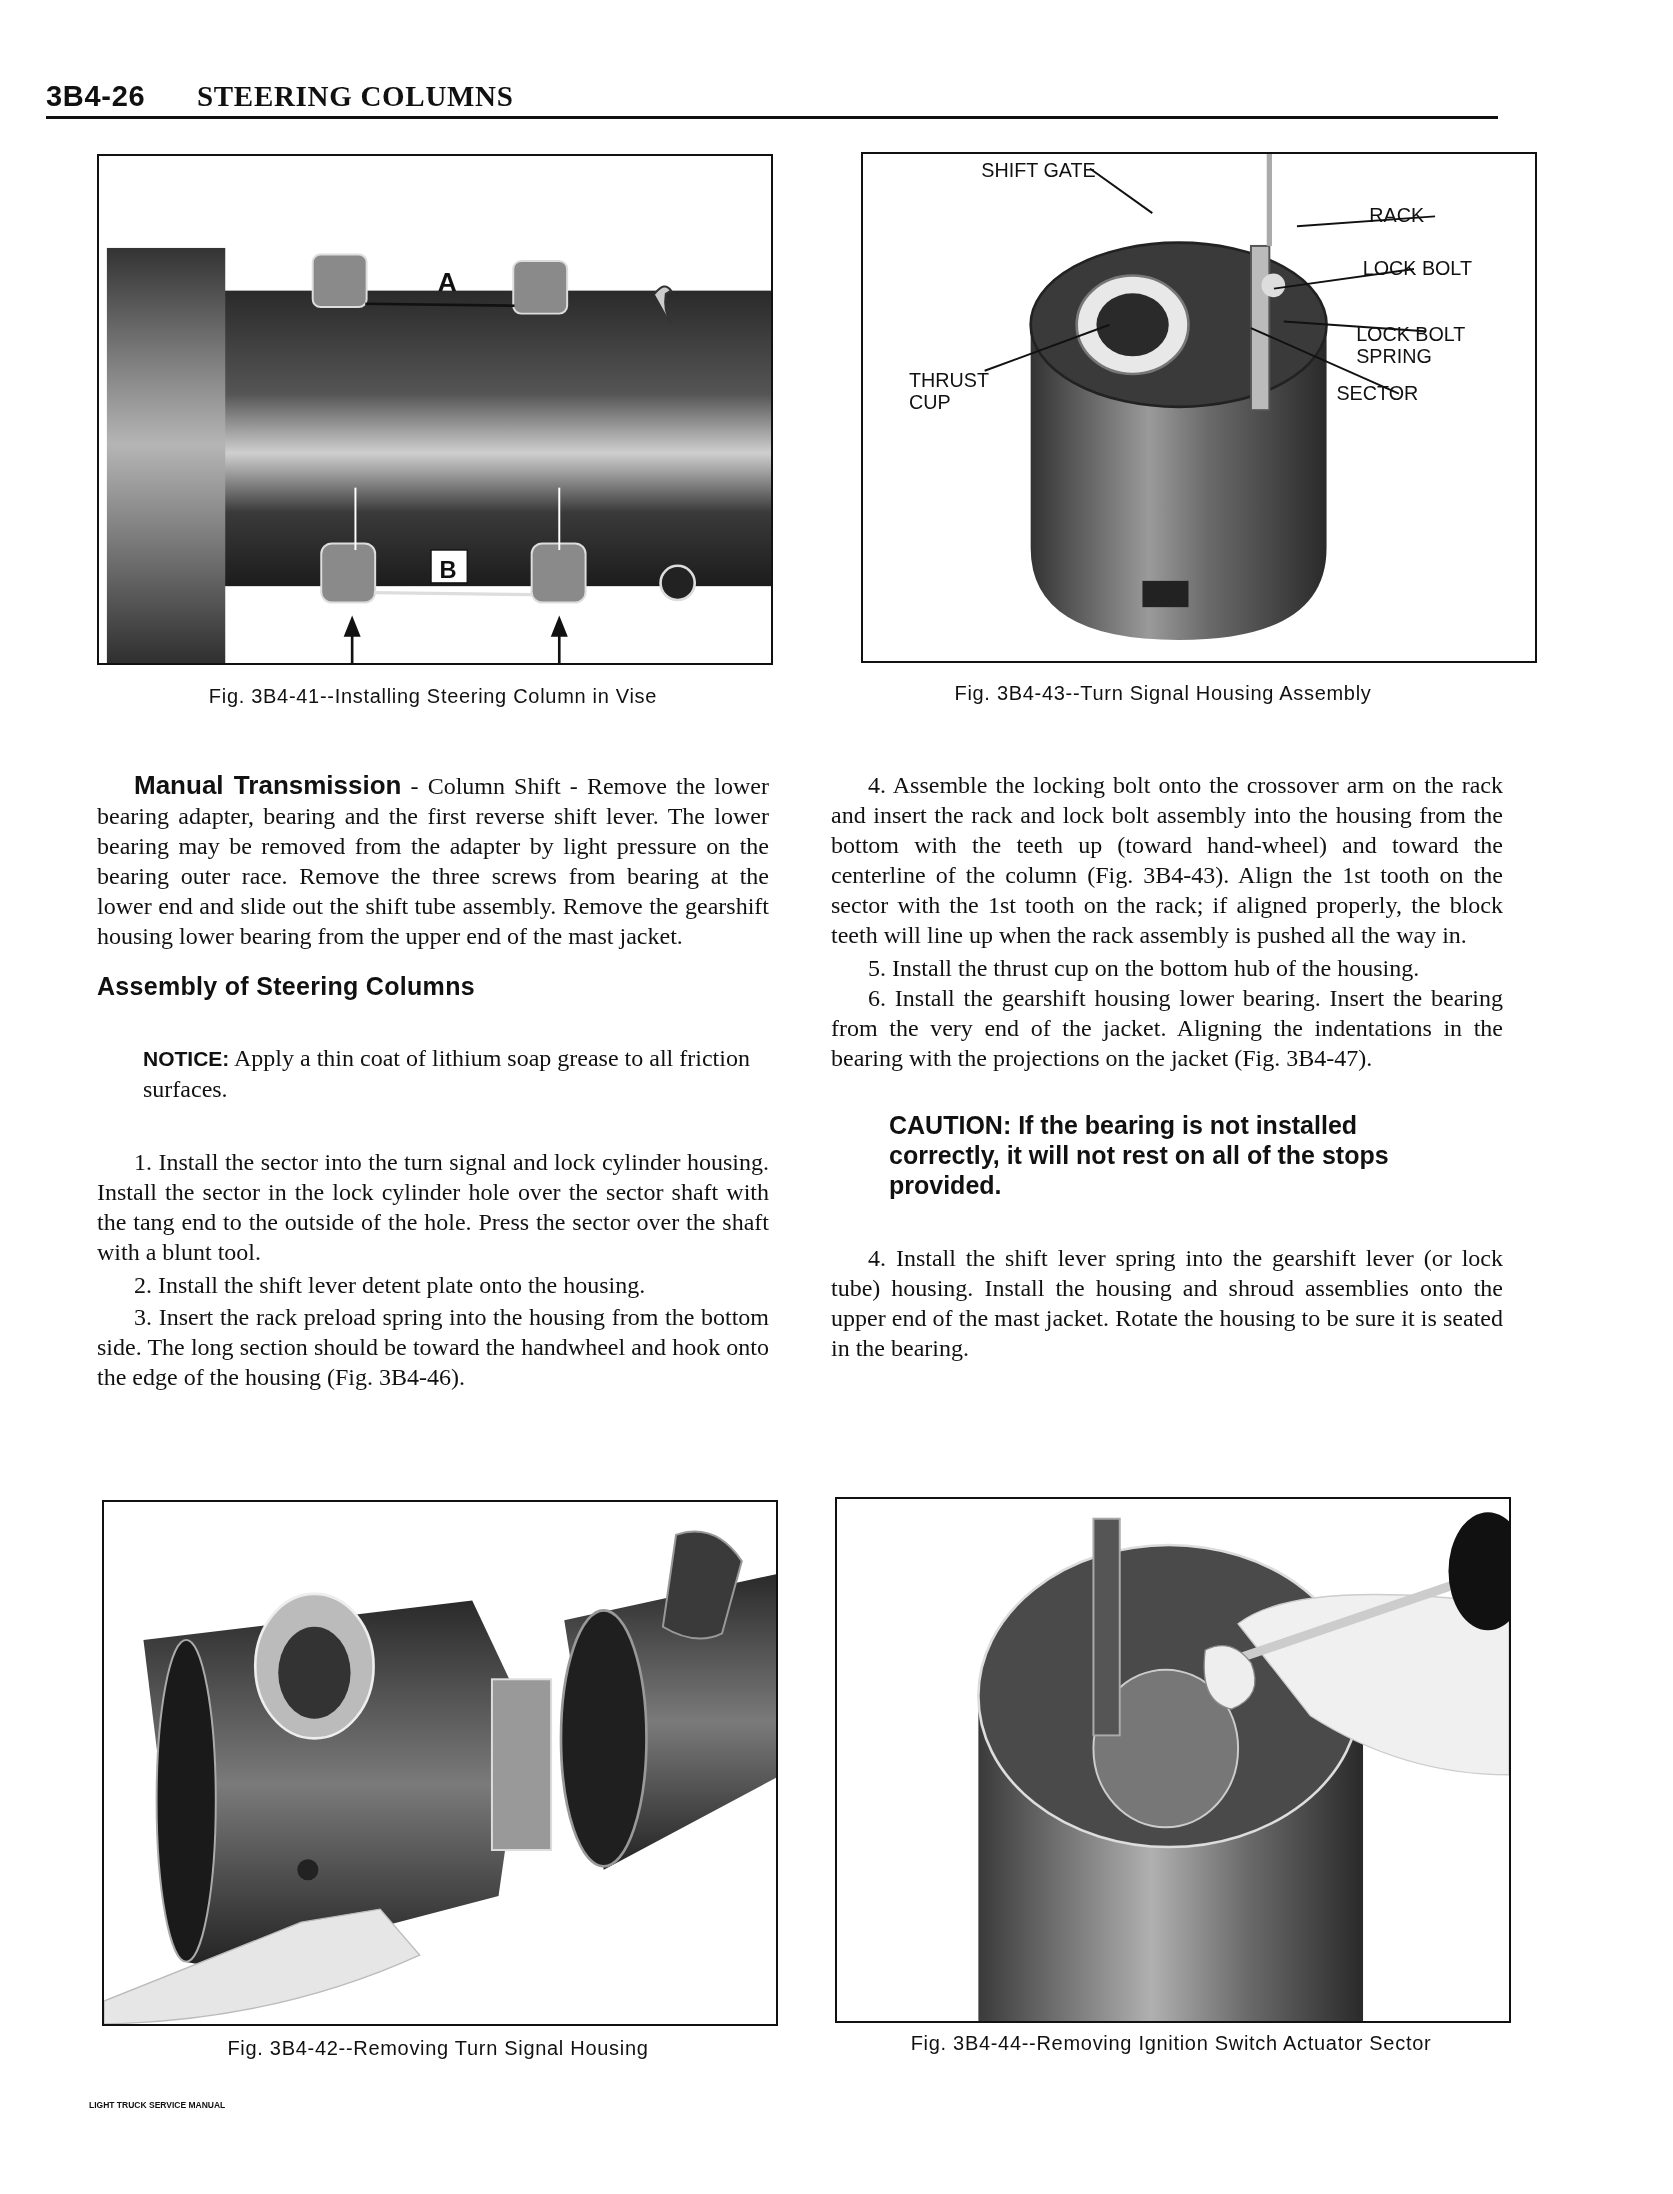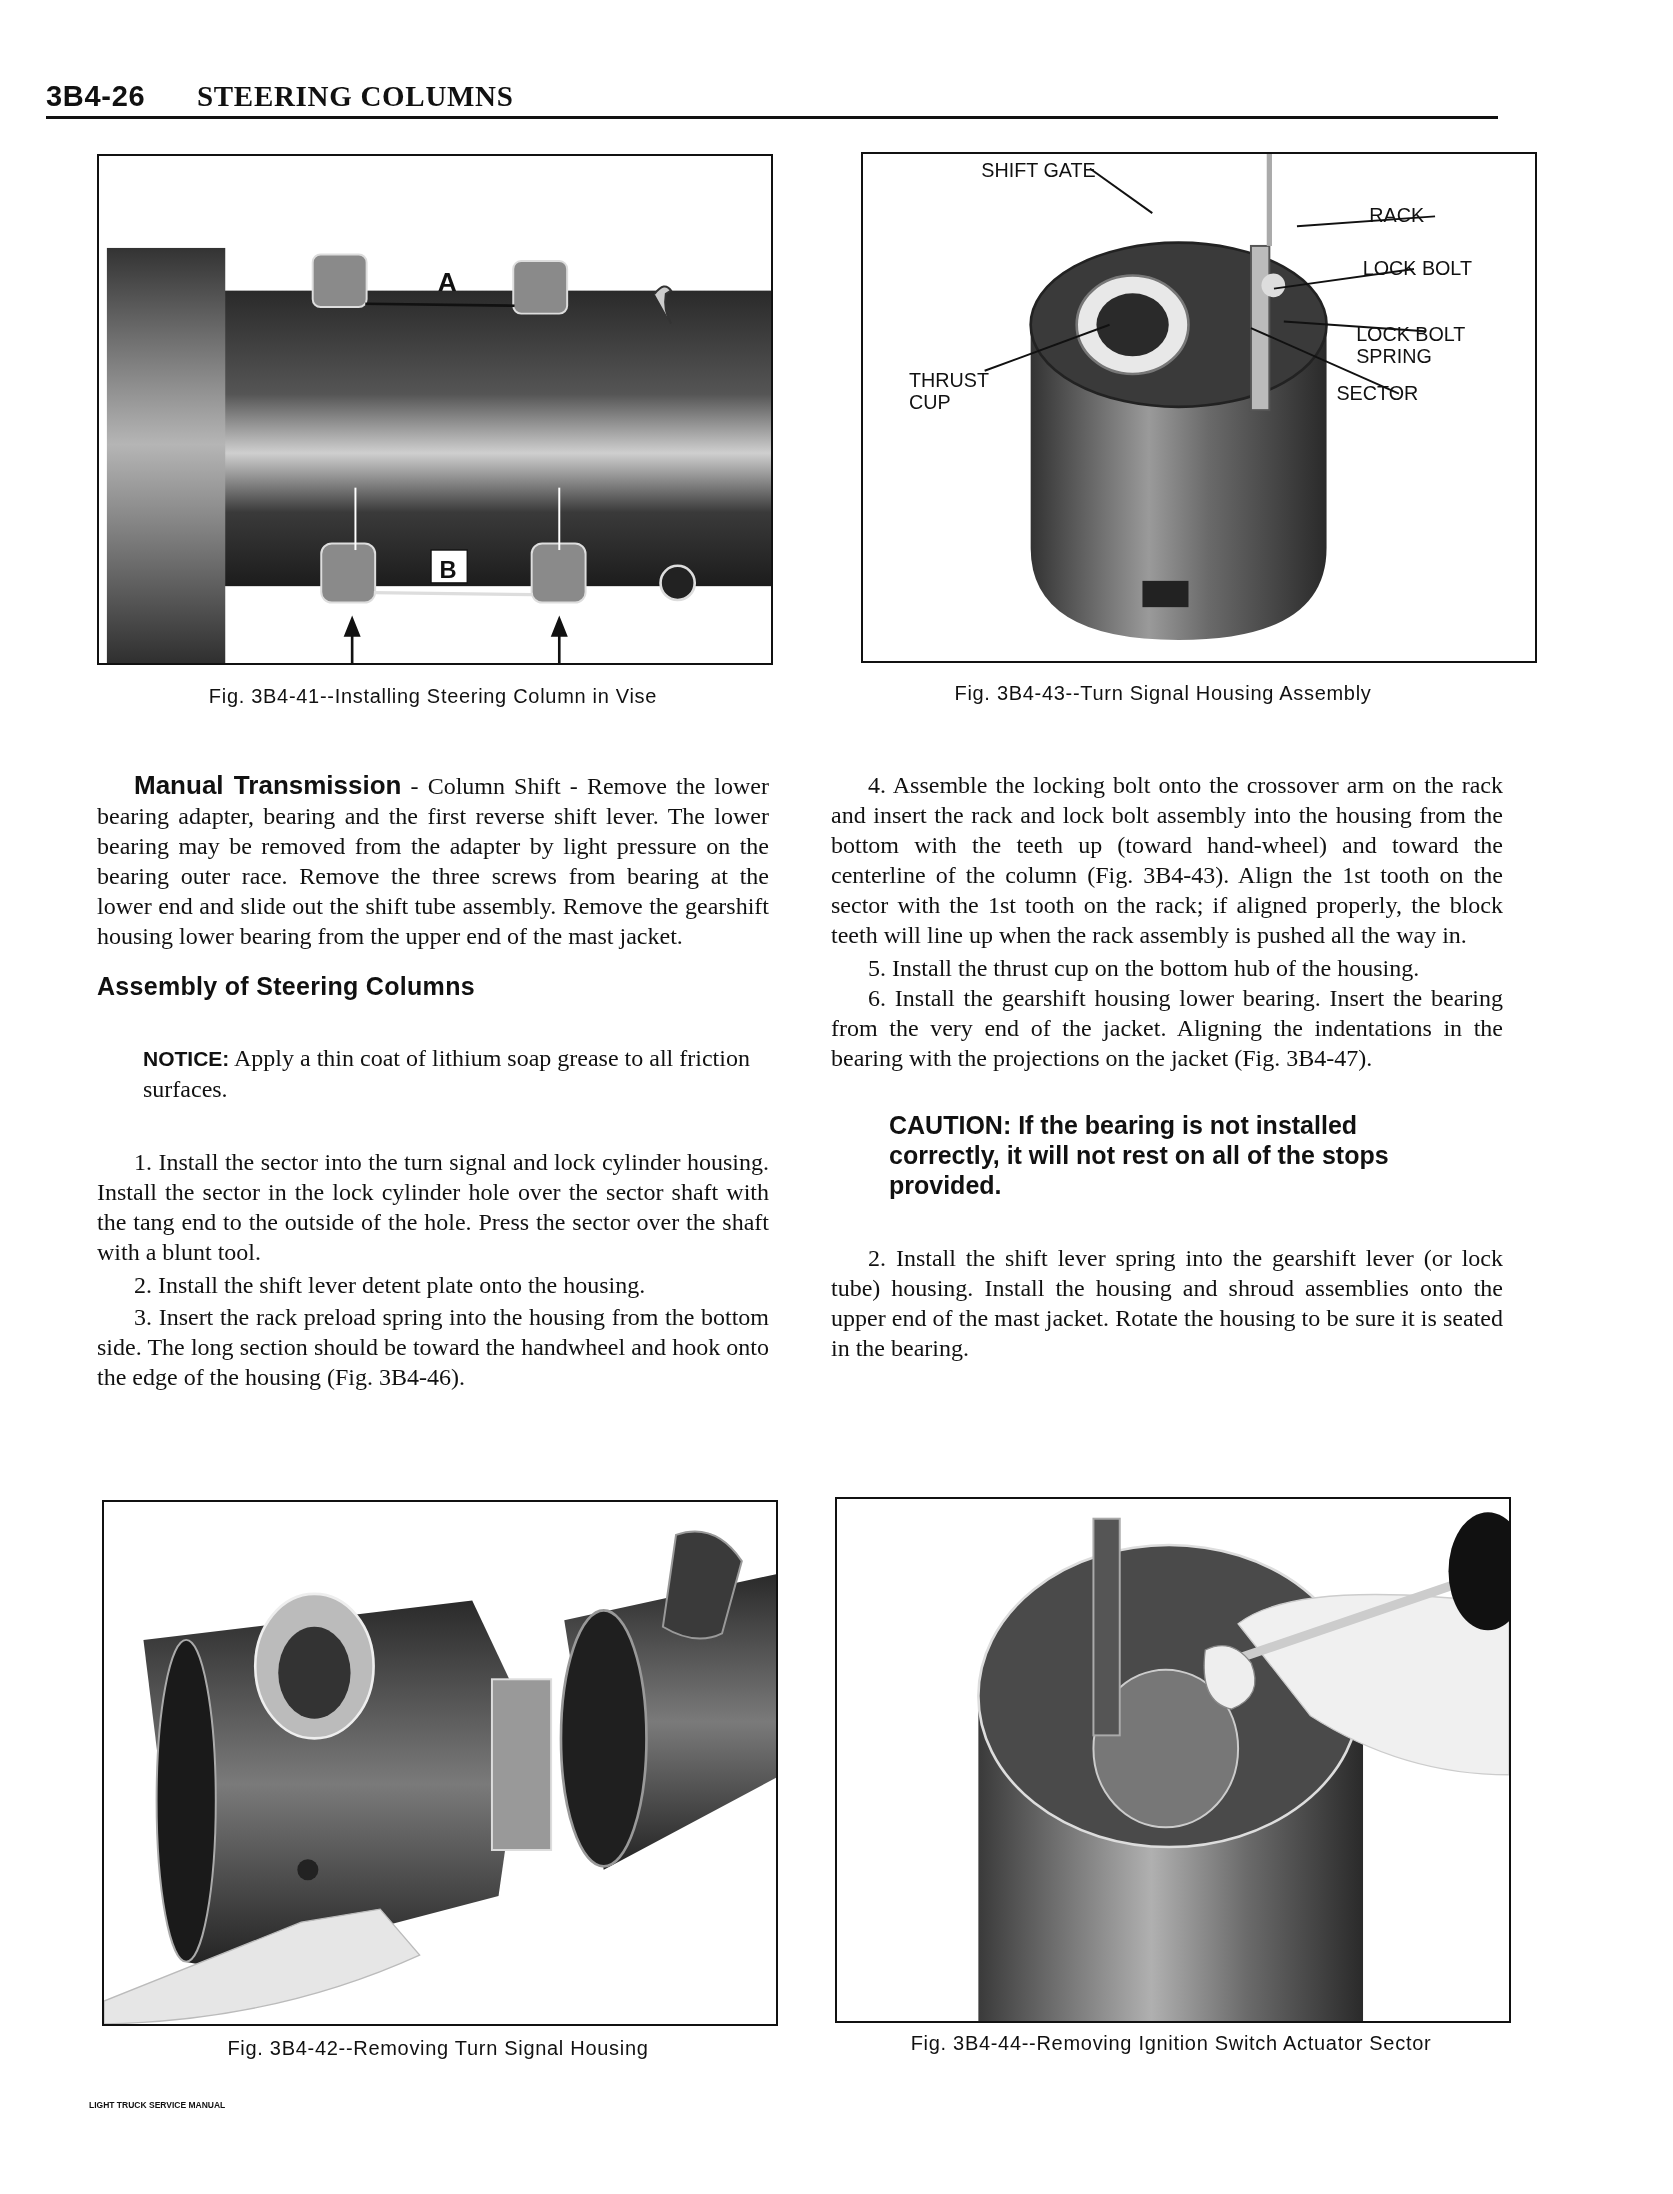--- a/index.html
+++ b/index.html
@@ -119,21 +119,21 @@
   <p class="indent" style="margin-top:43px;">1. Install the sector into the turn signal and lock cylinder housing. Install the sector in the lock cylinder hole over the sector shaft with the tang end to the outside of the hole. Press the sector over the shaft with a blunt tool.</p>
   <p class="indent" style="margin-top:2.6px;">2. Install the shift lever detent plate onto the housing.</p>
   <p class="indent" style="margin-top:2.6px;">3. Insert the rack preload spring into the housing from the bottom side. The long section should be toward the handwheel and hook onto the edge of the housing (Fig. 3B4-46).</p>
 </div>
 
 <div class="abs body-text" style="left:831px; top:770px; width:672px;">
   <p class="indent">4. Assemble the locking bolt onto the crossover arm on the rack and insert the rack and lock bolt assembly into the housing from the bottom with the teeth up (toward hand-wheel) and toward the centerline of the column (Fig. 3B4-43). Align the 1st tooth on the sector with the 1st tooth on the rack; if aligned properly, the block teeth will line up when the rack assembly is pushed all the way in.</p>
   <p class="indent" style="margin-top:2.6px;">5. Install the thrust cup on the bottom hub of the housing.</p>
   <p class="indent" style="margin-top:0px;">6. Install the gearshift housing lower bearing. Insert the bearing from the very end of the jacket. Aligning the indentations in the bearing with the projections on the jacket (Fig. 3B4-47).</p>
   <p class="caution" style="margin:37px 53px 0 58px; text-align:left;">CAUTION: If the bearing is not installed correctly, it will not rest on all of the stops provided.</p>
-  <p class="indent" style="margin-top:43px;">2. Install the shift lever spring into the gearshift lever (or lock tube) housing. Install the housing and shroud assemblies onto the upper end of the mast jacket. Rotate the housing to be sure it is seated in the bearing.</p>
+  <p class="indent" style="margin-top:43px;">4. Install the shift lever spring into the gearshift lever (or lock tube) housing. Install the housing and shroud assemblies onto the upper end of the mast jacket. Rotate the housing to be sure it is seated in the bearing.</p>
 </div>
 
 <div class="abs fig" style="left:102px; top:1500px; width:672px; height:522px;">
   <svg viewBox="0 0 1022 795" preserveAspectRatio="none">
     <defs>
       <linearGradient id="col42" x1="0" y1="0" x2="0" y2="1">
         <stop offset="0" stop-color="#2a2a2a"></stop>
         <stop offset="0.5" stop-color="#7a7a7a"></stop>
         <stop offset="1" stop-color="#222"></stop>
       </linearGradient>

